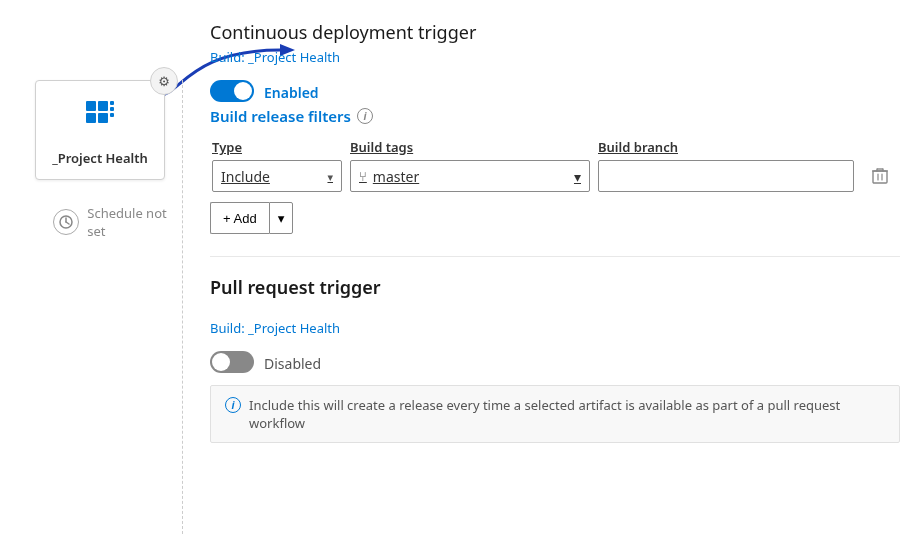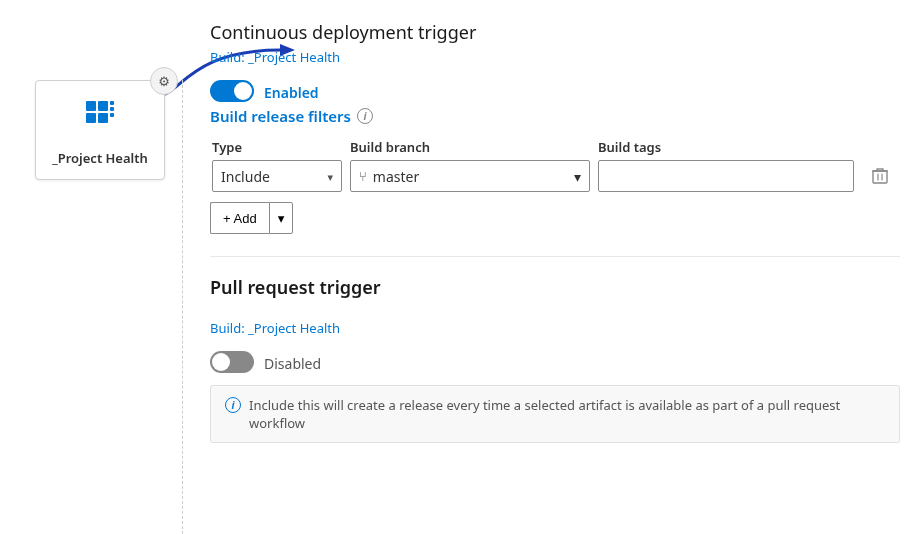--- a/index.html
+++ b/index.html
@@ -219,20 +219,21 @@
       justify-content: center;
       font-size: 10px;
       color: #888;
       font-style: italic;
       font-weight: 700;
       cursor: pointer;
     }
 
     .filter-table {
       width: 100%;
+      text-decoration: underline;
     }
 
     .filter-header-row {
       display: grid;
       grid-template-columns: 130px 240px 1fr 36px;
       gap: 8px;
       margin-bottom: 4px;
       padding: 0 2px;
     }
 
@@ -415,20 +416,32 @@
         <rect x="4" y="16" width="10" height="10" rx="1" fill="#0078d4"></rect>
         <rect x="16" y="16" width="10" height="10" rx="1" fill="#0078d4"></rect>
         <rect x="28" y="4" width="4" height="4" rx="1" fill="#0078d4"></rect>
         <rect x="28" y="10" width="4" height="4" rx="1" fill="#0078d4"></rect>
         <rect x="28" y="16" width="4" height="4" rx="1" fill="#0078d4"></rect>
       </svg>
     </div>
     <div class="artifact-name">_Project Health</div>
   </div>
 
+  <div class="schedule-item">
+    <div class="schedule-icon">
+      <svg width="14" height="14" viewBox="0 0 14 14" fill="none">
+        <circle cx="7" cy="7" r="6" stroke="#888" stroke-width="1.5"></circle>
+        <line x1="7" y1="3" x2="7" y2="7" stroke="#888" stroke-width="1.5" stroke-linecap="round"></line>
+        <line x1="7" y1="7" x2="10" y2="9" stroke="#888" stroke-width="1.5" stroke-linecap="round"></line>
+      </svg>
+    </div>
+    <div style="font-size:13px;color:#888;line-height:1.4;">
+      <span>Schedule not</span><br><span>set</span>
+    </div>
+  </div>
 </div>
 
 <div class="connector-line"></div>
 
 <div class="right-panel">
 
   <div>
     <div class="section-title">Continuous deployment trigger</div>
     <div class="section-subtitle">
       <span>Build: </span><span style="color:#0078d4;">_Project Health</span>
@@ -442,22 +455,22 @@
     </div>
 
     <div class="filter-section-title">
       <span>Build release filters</span>
       <span class="info-icon">i</span>
     </div>
 
     <div class="filter-table">
       <div class="filter-header-row">
         <div class="filter-header-cell">Type</div>
+        <div class="filter-header-cell">Build tags</div>
         <div class="filter-header-cell">Build branch</div>
-        <div class="filter-header-cell">Build tags</div>
         <div></div>
       </div>
       <div class="filter-data-row">
         <div class="dropdown-field">
           <span>Include</span>
           <span class="chevron">▾</span>
         </div>
         <div class="build-branch-dropdown">
           <div class="branch-left">
             <span class="branch-icon">⑂</span>

